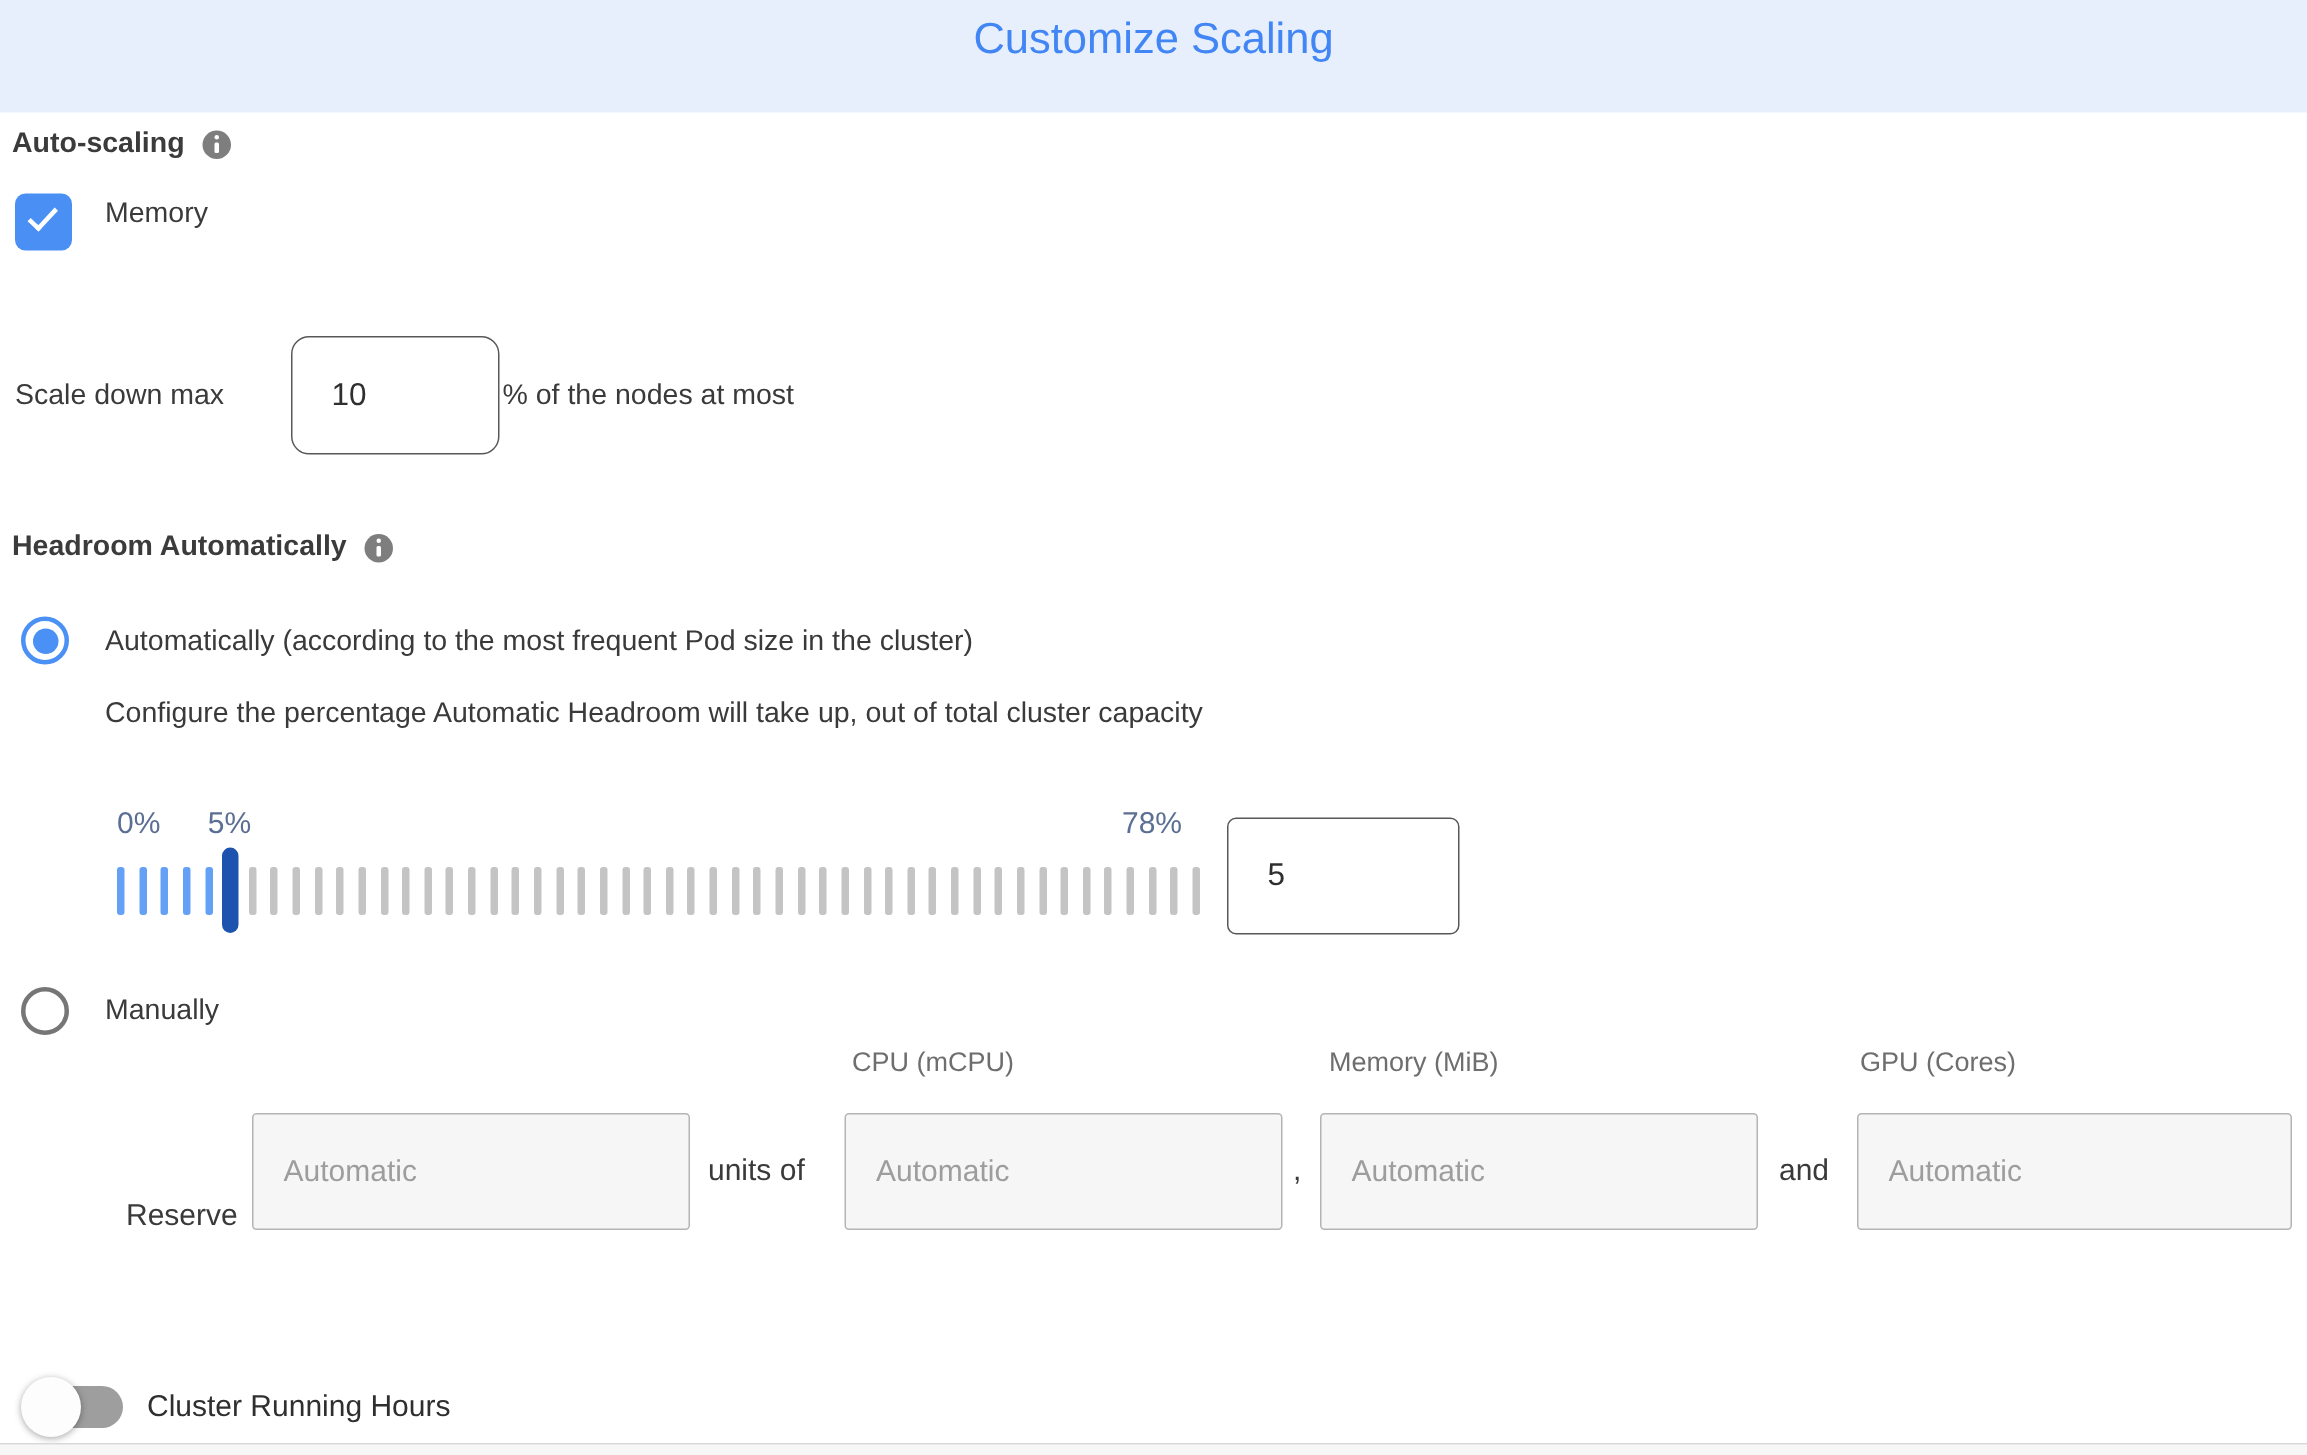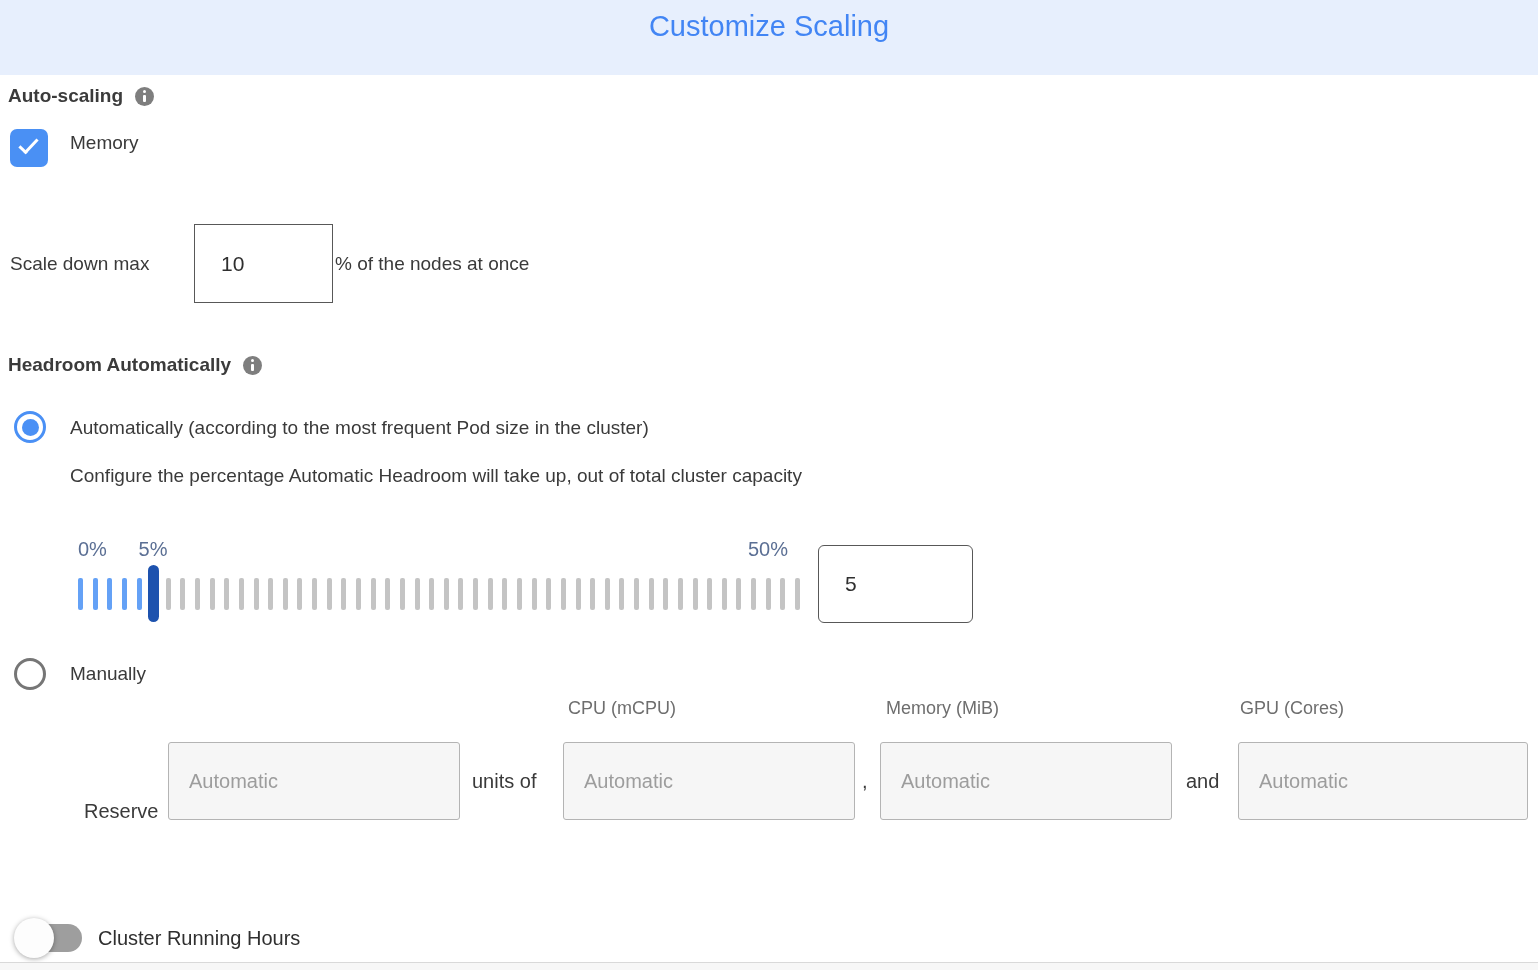--- a/index.html
+++ b/index.html
@@ -61,21 +61,21 @@
   .radio.selected { border: 3.5px solid #4a90f5; }
   .radio.selected .radio-dot { width: 17px; height: 17px; border-radius: 50%; background: #4a90f5; }
   .radio.unselected { border: 3.5px solid #767676; }
 
   
   .value-input {
     background: #ffffff; border: 1.5px solid #585858;
     font-family: "Liberation Sans", "DejaVu Sans", sans-serif;
     font-size: 21px; color: #2f2f2f; padding-left: 26px; outline: none;
   }
-  #scale-down-input { position: absolute; left: 194px; top: 224px; width: 139px; height: 79px; border-radius: 0; }
+  #scale-down-input { position: absolute; left: 194px; top: 224px; width: 139px; height: 79px; border-radius: 12px; }
   #headroom-value-input { position: absolute; left: 818px; top: 545px; width: 155px; height: 78px; border-radius: 6px; }
 
   
   .slider-labels { position: absolute; left: 78px; top: 538px; width: 722px; height: 28px; font-size: 20px; color: #5b6f94; }
   .slider-labels .lbl { position: absolute; top: 0; white-space: nowrap; }
   .slider-track { position: absolute; left: 78px; top: 578px; width: 722px; height: 32px; }
   .slider-track .tick {
     position: absolute; top: 0; width: 5px; height: 32px; border-radius: 2px;
     background: var(--tick-inactive, #c4c4c4);
   }
@@ -123,37 +123,37 @@
   <span class="info-icon"></span>
 </div>
 
 <div class="checkbox">
   <span class="check-mark"></span>
 </div>
 <div class="abs plain-text" style="left:70px; top:132px;">Memory</div>
 
 <div class="abs plain-text" style="left:10px; top:253px;">Scale down max</div>
 <input id="scale-down-input" class="value-input" type="text" value="10" style="">
-<div class="abs plain-text" style="left:335px; top:253px;">% of the nodes at once</div>
+<div class="abs plain-text" style="left:335px; top:253px;">% of the nodes at most</div>
 
 <div class="abs section-label" style="left:8px; top:354px;">
   <span>Headroom Automatically</span>
   <span class="info-icon"></span>
 </div>
 
 <div class="radio selected" style="left:14px; top:411px;">
   <span class="radio-dot"></span>
 </div>
 <div class="abs plain-text" style="left:70px; top:417px;">Automatically (according to the most frequent Pod size in the cluster)</div>
 <div class="abs plain-text" style="left:70px; top:465px;">Configure the percentage Automatic Headroom will take up, out of total cluster capacity</div>
 
 <div class="slider-labels">
   <span class="lbl" style="left:0;">0%</span>
   <span class="lbl" style="left:75px; transform:translateX(-50%);">5%</span>
-  <span class="lbl" style="left:690px; transform:translateX(-50%);">50%</span>
+  <span class="lbl" style="left:690px; transform:translateX(-50%);">78%</span>
 </div>
 <div class="slider-track">
   <span class="slider-handle" style="left: 70.16px;"></span>
 <span class="tick active" style="left: 0px;"></span>
     <span class="tick active" style="left: 14.63px;"></span>
     <span class="tick active" style="left: 29.27px;"></span>
     <span class="tick active" style="left: 43.9px;"></span>
     <span class="tick active" style="left: 58.53px;"></span>
     <span class="tick" style="left: 73.16px;"></span>
     <span class="tick" style="left: 87.8px;"></span>

